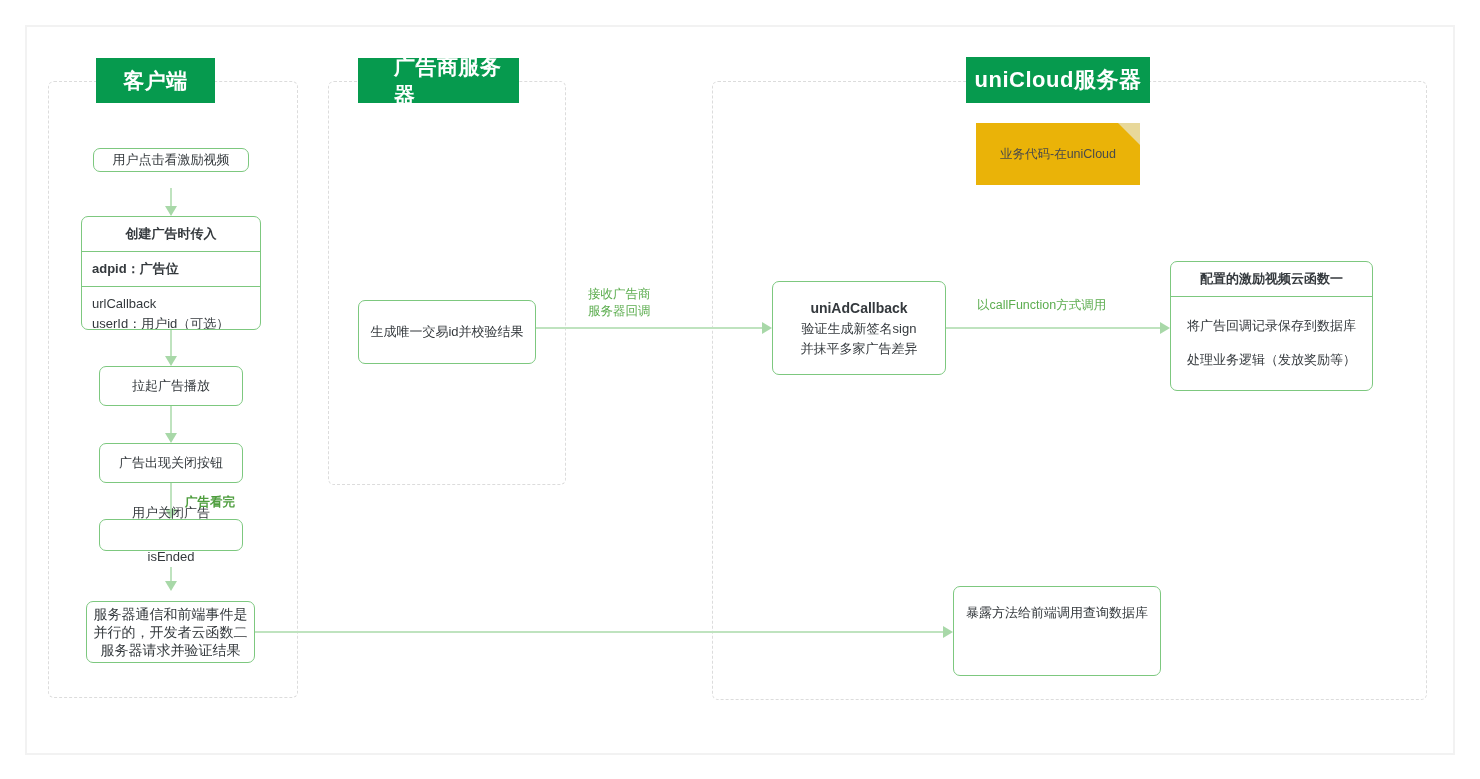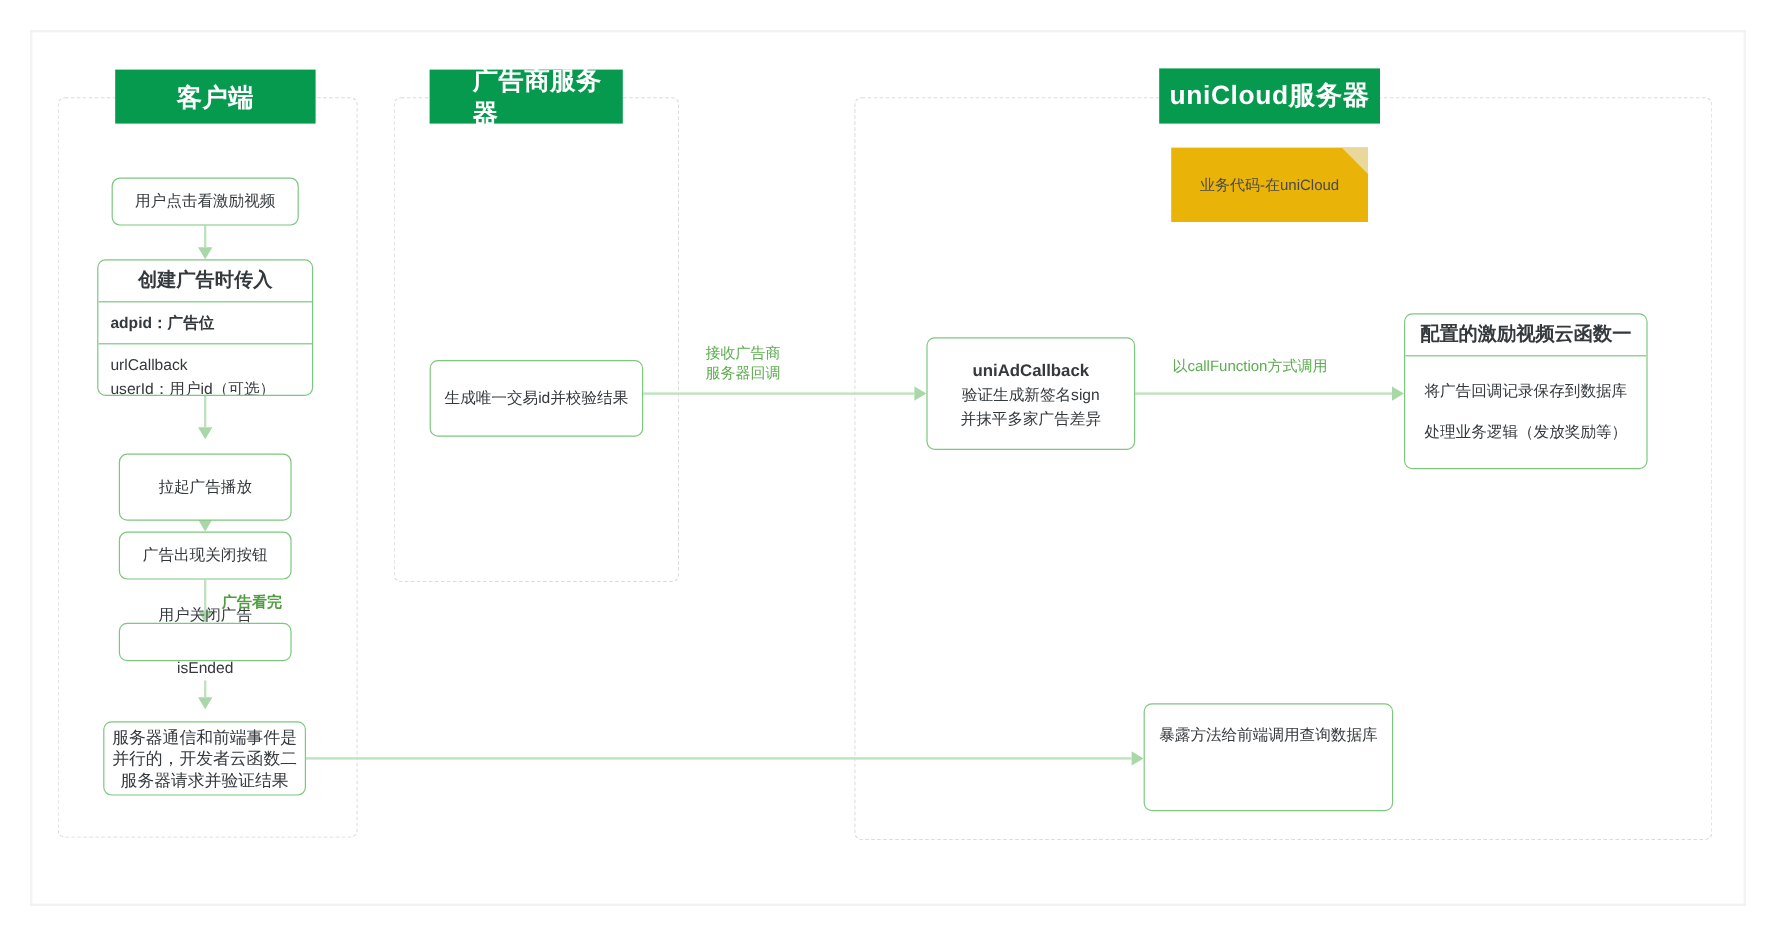--- a/index.html
+++ b/index.html
@@ -72,21 +72,21 @@
     border:1.6px solid #7dc87f;
     border-radius:7px;
     background:#ffffff;
     box-sizing:border-box;
     z-index:4;
     overflow:hidden;
     color:#34393d;
   }
   .node-hdr .hdr{
     font-weight:bold;
-    font-size:16px;
+    font-size:13px;
     text-align:center;
     padding:8px 6px;
     border-bottom:1.4px solid #7dc87f;
     line-height:18px;
   }
   .node-hdr .sec{
     font-size:13px;
     line-height:20px;
     padding:7px 10px;
     text-align:left;
@@ -161,45 +161,45 @@
 <body>
 
 <div id="canvas">
 
   <div class="outer-frame"></div>
 
   <div class="lane" style="left:48px; top:81px; width:250px; height:617px;"></div>
   <div class="lane" style="left:328px; top:81px; width:238px; height:404px;"></div>
   <div class="lane" style="left:712px; top:81px; width:715px; height:619px;"></div>
 
-  <div class="lane-title" style="left:96px; top:58px; width:167px; height:45px; font-size:21px;">
+  <div class="lane-title" style="left:96px; top:58px; width:119px; height:45px; font-size:21px;">
     <span>客户端</span>
   </div>
   <div class="lane-title" style="left:358px; top:58px; width:161px; height:45px; font-size:21px;padding-left:36px;">
     <span>广告商服务器</span>
   </div>
   <div class="lane-title" style="left:966px; top:57px; width:184px; height:46px; font-size:22px;">
     <span>uniCloud服务器</span>
   </div>
 
-  <div class="node" style="left:93px; top:148px; width:156px; height:40px;">
+  <div class="node" style="left:93px; top:148px; width:156px; height:24px;">
     <span class="line">用户点击看激励视频</span>
   </div>
 
   <div class="node-hdr" style="left:81px; top:216px; width:180px; height:114px;">
     <div class="hdr">创建广告时传入</div>
     <div class="sec divider">adpid：广告位</div>
     <div class="sec">
       <span class="row">urlCallback</span>
       <span class="row">userId：用户id（可选）</span>
 
     </div>
   </div>
 
-  <div class="node" style="left:99px; top:366px; width:144px; height:56px;margin-top:12px;">
+  <div class="node" style="left:99px; top:366px; width:144px; height:40px;">
     <span class="line">拉起广告播放</span>
   </div>
 
   <div class="node" style="left:99px; top:443px; width:144px; height:40px;">
     <span class="line">广告出现关闭按钮</span>
   </div>
 
   <div class="node" style="left:99px; top:519px; width:144px; height:32px;gap:24px;">
     <span class="line">用户关闭广告</span>
     <span class="line">isEnded</span>

